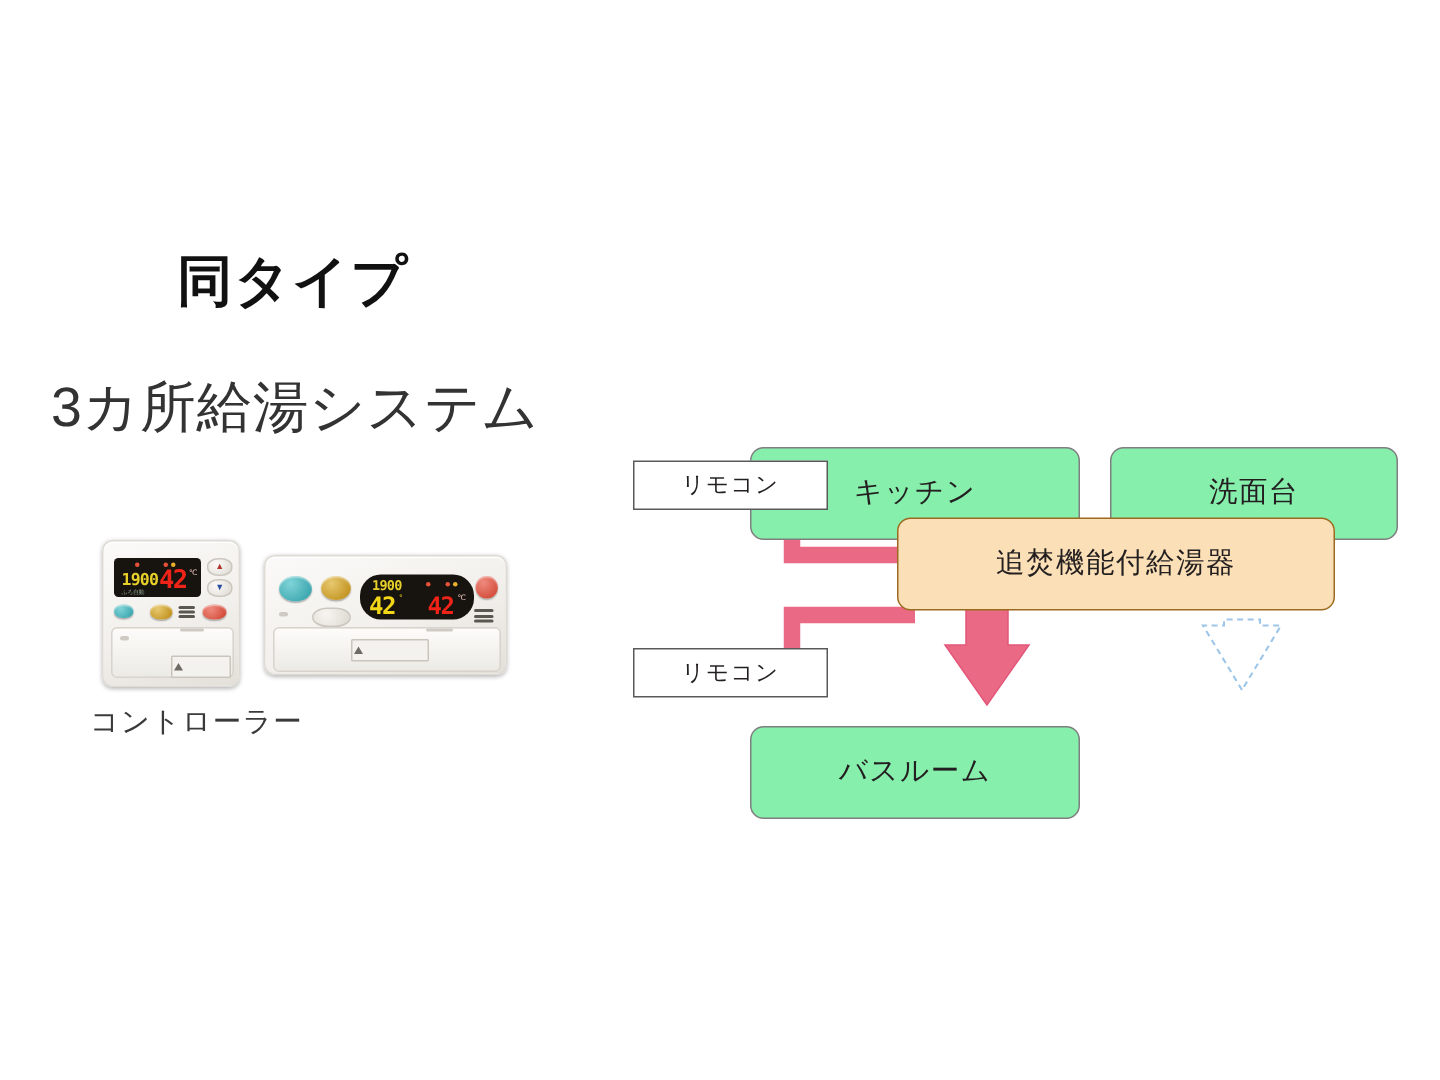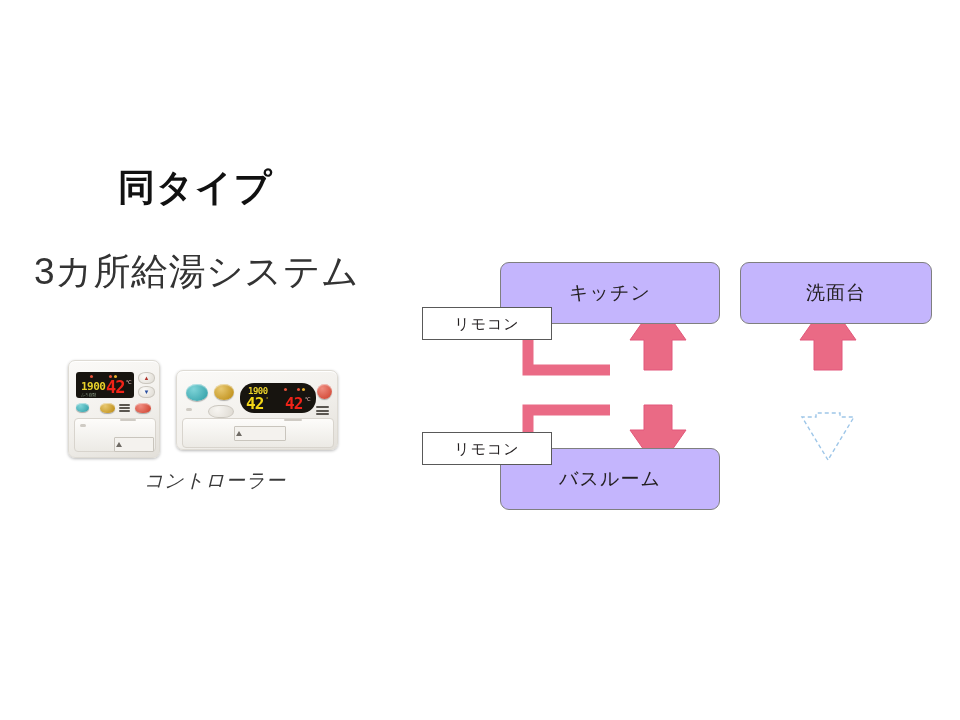--- a/index.html
+++ b/index.html
@@ -43,25 +43,23 @@
     letter-spacing: 0.5px;
     line-height: 1.1;
     color: #333333;
     white-space: nowrap;
   }
   #controller-caption {
     position: absolute;
     left: 60px;
     top: 468px;
     width: 310px;
-    text-align: center;
     font-size: 19px;
     letter-spacing: 1px;
     color: #3a3a3a;
-    font-style: italic;
   }
 
   
   .ctrl-photo {
     position: absolute;
   }
 
   #controller-square {
     left: 68px;
     top: 360px;
@@ -225,23 +223,24 @@
     display: flex;
     align-items: center;
     justify-content: center;
     font-size: 19px;
     letter-spacing: 1px;
     color: #231f20;
     text-align: center;
     line-height: 1.15;
   }
   .node-room {
-    background: #c4b5fd;
+    background: #86efac;
     border: 1.4px solid #7f7f7f;
     border-radius: 9px;
+    margin-top: 36px;
   }
   .node-heater {
     background: #fbdfb6;
     border: 1.4px solid #9c6b20;
     border-radius: 9px;
   }
   .node-remote {
     background: #ffffff;
     border: 1.4px solid #595959;
     border-radius: 0;
@@ -366,20 +365,23 @@
 
     <div class="node node-room" style="left:330px; top:17px; width:192px; height:62px;">
       <span>洗面台</span>
     </div>
 
     <div class="node node-room" style="left:90px; top:203px; width:220px; height:62px;">
       <span>バスルーム</span>
     </div>
 
 
+    <div class="node node-heater" style="left:188px; top:100px; width:292px; height:62px;">
+      <span>追焚機能付給湯器</span>
+    </div>
 
     <div class="node node-remote" style="left:12px; top:62px; width:130px; height:33px;">
       <span>リモコン</span>
     </div>
     <div class="node node-remote" style="left:12px; top:187px; width:130px; height:33px;">
       <span>リモコン</span>
     </div>
 
   </div>
 

